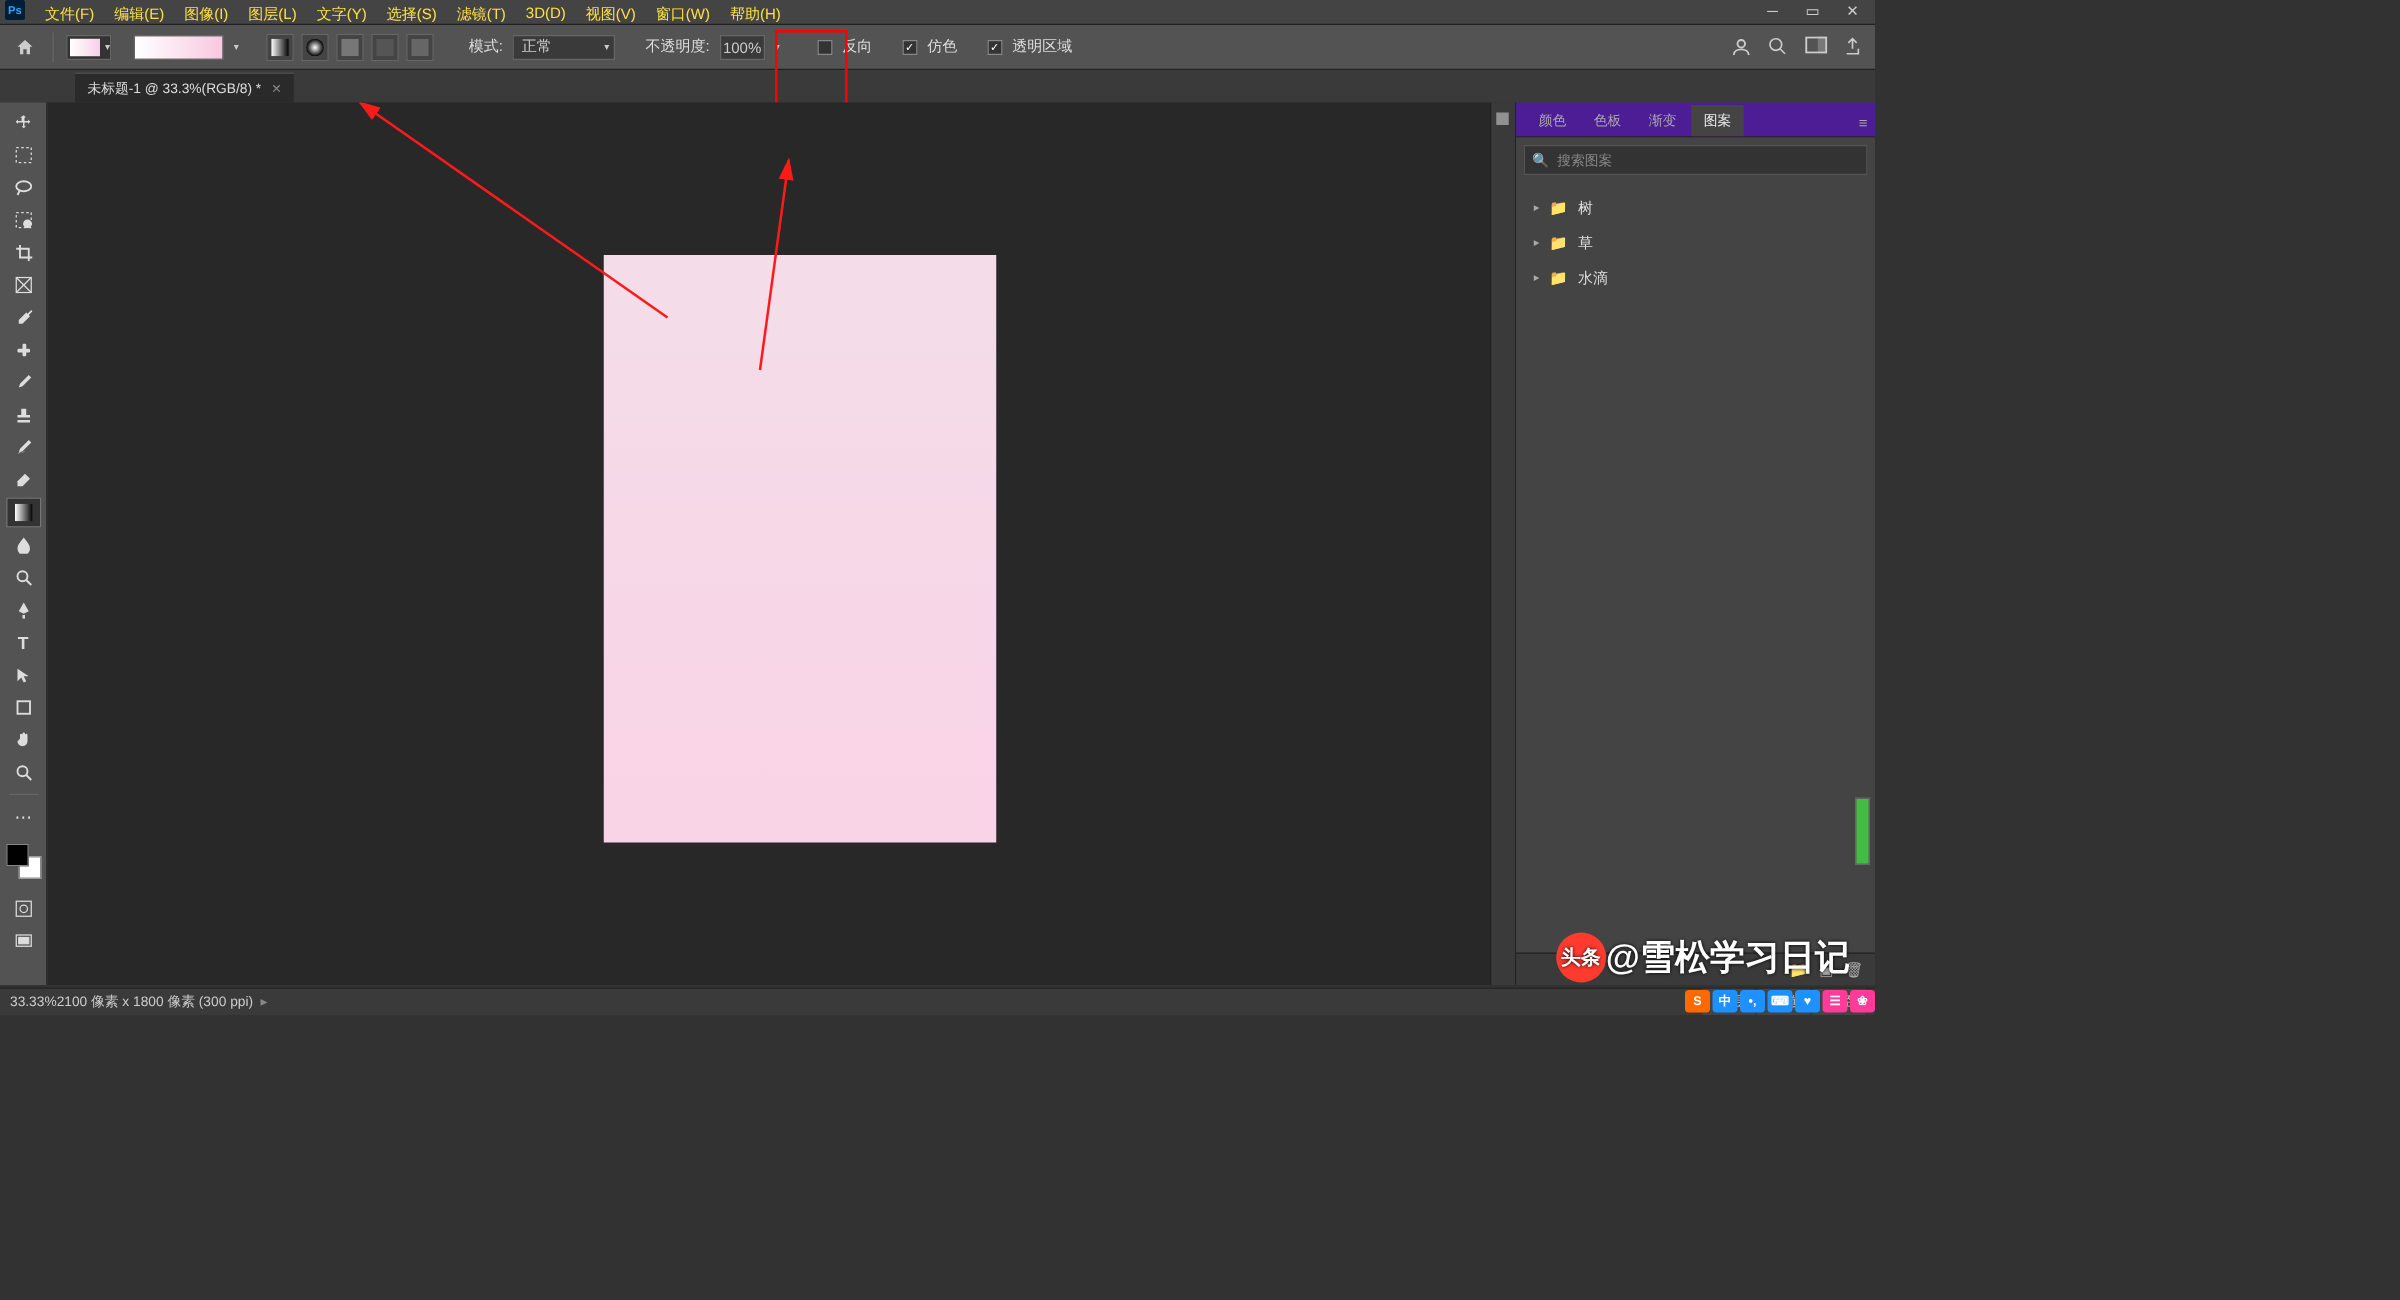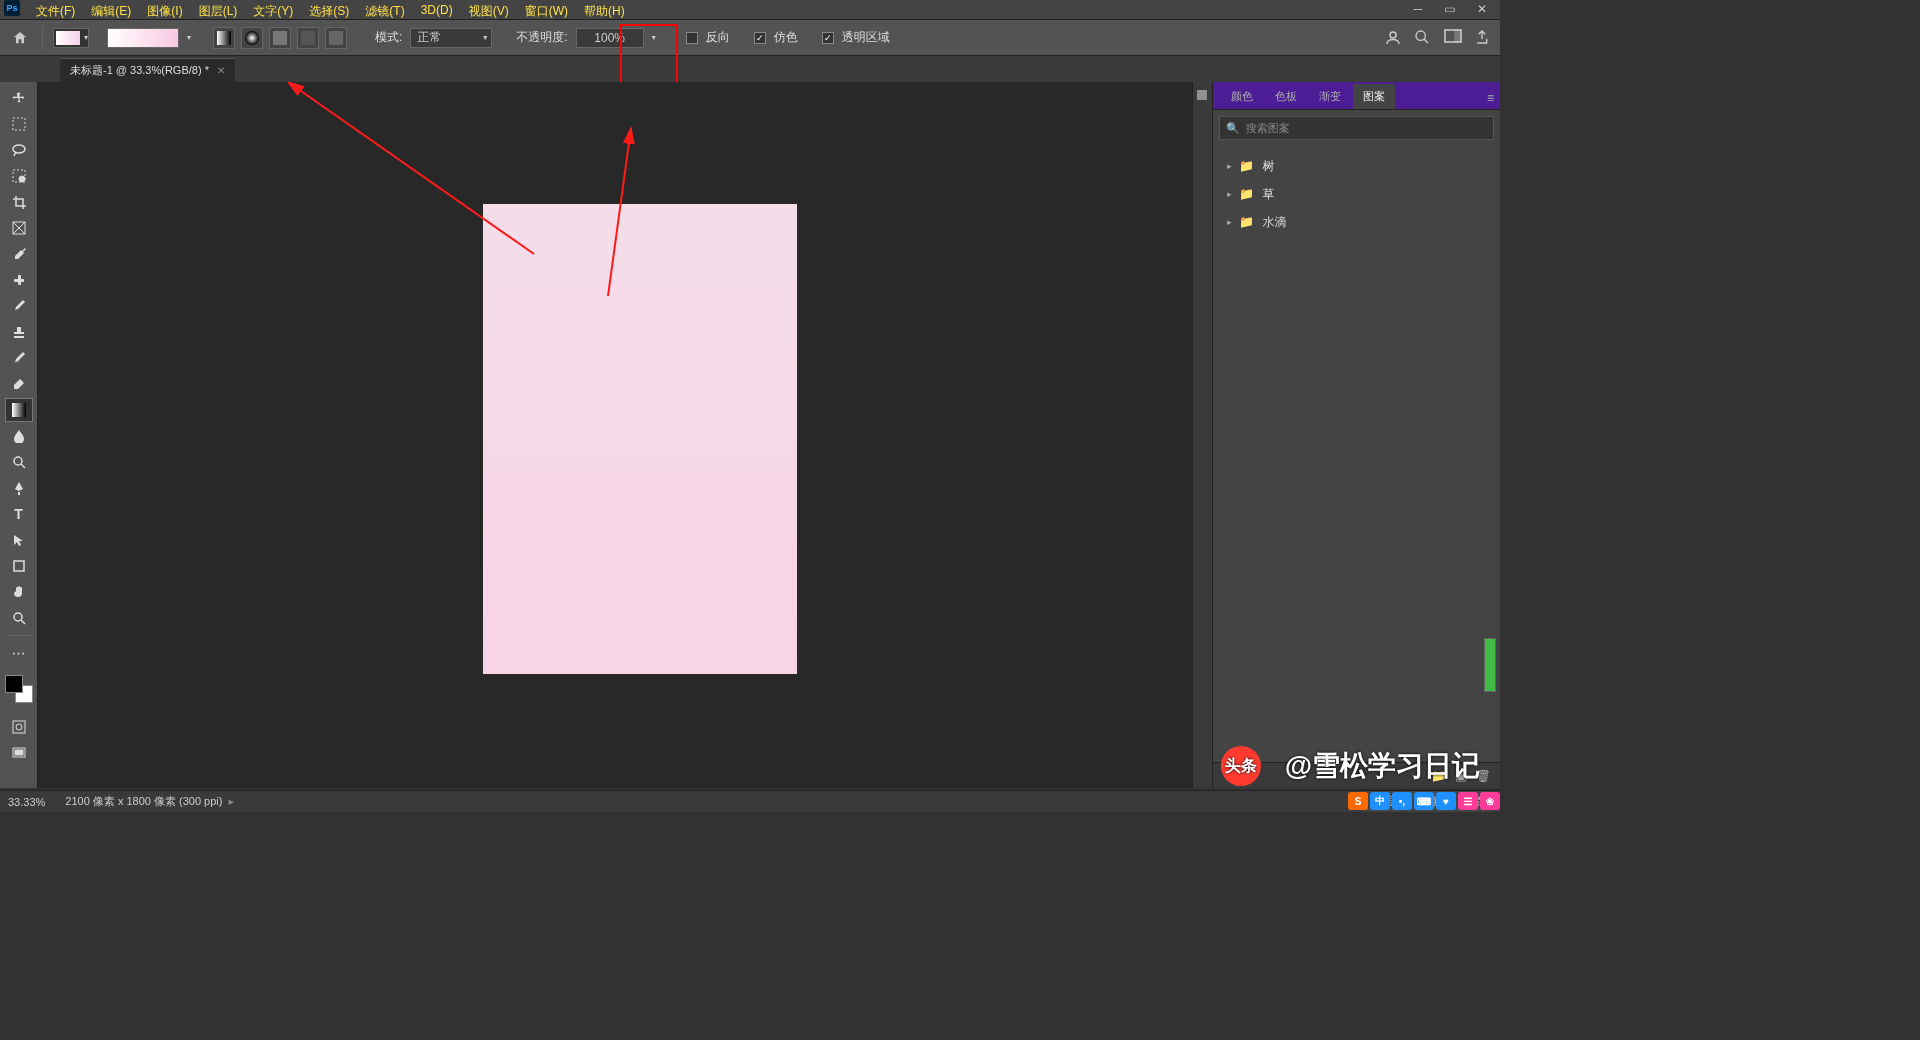--- a/index.html
+++ b/index.html
@@ -13,21 +13,21 @@
 .optionbar { background: #535353; height: 36px; display: flex; align-items: center; padding: 0 8px; gap: 6px; border-bottom: 1px solid #222; }
 .optionbar .home-icon { width: 24px; height: 24px; display: flex; align-items: center; justify-content: center; }
 .optionbar .swatch { width: 36px; height: 20px; background: #333; border: 1px solid #666; display: flex; align-items: center; }
 .optionbar .swatch .sw-inner { width: 24px; height: 14px; background: linear-gradient(90deg, #fff, #f8d0e8); margin: 0 2px; }
 .optionbar .dropdown-arrow { font-size: 8px; color: #ccc; margin-left: 2px; }
 .optionbar .grad-preview { width: 72px; height: 20px; background: linear-gradient(90deg, #fff, #f8c8e0); border: 1px solid #666; }
 .optionbar .grad-type-btn { width: 22px; height: 22px; border: 1px solid #666; background: #444; display: flex; align-items: center; justify-content: center; }
 .optionbar .label { color: #ddd; font-size: 12px; padding: 0 2px; }
 .optionbar .select-box { width: 82px; height: 20px; background: #3a3a3a; border: 1px solid #666; display: flex; align-items: center; padding: 0 6px; position: relative; }
 .optionbar .select-box .arr { position: absolute; right: 4px; font-size: 8px; }
-.optionbar .opacity-box { width: 68px; height: 20px; background: #3a3a3a; border: 1px solid #666; display: flex; align-items: center; justify-content: center; }
+.optionbar .opacity-box { width: 36px; height: 20px; background: #3a3a3a; border: 1px solid #666; display: flex; align-items: center; justify-content: center; }
 .optionbar .checkbox { width: 12px; height: 12px; border: 1px solid #888; background: #333; display: inline-flex; align-items: center; justify-content: center; font-size: 9px; color: #fff; }
 .optionbar .checkbox.checked::after { content: "✓"; }
 .optionbar .right-tools { margin-left: auto; display: flex; gap: 12px; align-items: center; }
 .optionbar .rt-icon { width: 18px; height: 18px; color: #ccc; }
 .red-box { position: absolute; border: 2px solid #ff0000; pointer-events: none; }
 
 .tabbar { background: #3a3a3a; height: 26px; display: flex; align-items: flex-end; padding-left: 60px; }
 .tabbar .doc-tab { background: #2a2a2a; height: 24px; padding: 4px 10px; display: flex; align-items: center; border-top: 1px solid #555; font-size: 11px; color: #ddd; }
 .tabbar .doc-tab .close { margin-left: 8px; font-size: 10px; color: #888; }
 
@@ -52,26 +52,26 @@
 .pattern-list { margin-top: 12px; }
 .pattern-item { height: 28px; display: flex; align-items: center; padding: 0 8px; gap: 8px; color: #ddd; font-size: 12px; }
 .pattern-item .chev { font-size: 9px; color: #aaa; }
 .pattern-item .folder { color: #ccc; }
 .panel-footer { height: 26px; border-top: 1px solid #222; display: flex; align-items: center; justify-content: flex-end; padding: 0 6px; background: #3a3a3a; }
 .panel-footer .pf-icon { width: 18px; height: 18px; margin: 0 2px; color: #aaa; display: flex; align-items: center; justify-content: center; font-size: 12px; }
 .panel-collapsed-strip { width: 20px; background: #3a3a3a; border-left: 1px solid #222; display: flex; flex-direction: column; align-items: center; padding-top: 6px; }
 .panel-collapsed-strip .strip-icon { width: 16px; height: 16px; margin-bottom: 6px; }
 
 .statusbar { position: absolute; bottom: 0; left: 0; right: 0; height: 22px; background: #3a3a3a; border-top: 1px solid #222; display: flex; align-items: center; padding: 0 8px; font-size: 11px; color: #ccc; }
-.statusbar .zoom { margin-right: 20px; }
+.statusbar .zoom { margin-right: 0; }
 .statusbar .right-tabs { margin-left: auto; display: flex; gap: 2px; }
 .statusbar .rtab { padding: 3px 10px; background: #444; font-size: 11px; }
 .level-meter { position: absolute; right: 4px; bottom: 120px; width: 12px; height: 54px; background: linear-gradient(180deg, #4b4 0%, #4b4 100%); border: 1px solid #666; }
 
-.watermark { position: absolute; right: 20px; bottom: 26px; display: flex; align-items: center; gap: 24px; color: #fff; font-size: 28px; font-weight: bold; text-shadow: 0 0 3px #000; }
+.watermark { position: absolute; right: 20px; bottom: 26px; display: flex; align-items: center; gap: 0; color: #fff; font-size: 28px; font-weight: bold; text-shadow: 0 0 3px #000; }
 .watermark .badge { width: 40px; height: 40px; border-radius: 50%; background: #ff3b30; color: #fff; display: flex; align-items: center; justify-content: center; font-size: 16px; }
 
 .ime-bar { position: absolute; bottom: 0; right: 0; height: 22px; display: flex; align-items: center; gap: 2px; z-index: 5; }
 .ime-bar .ime-btn { width: 20px; height: 18px; border-radius: 3px; display: flex; align-items: center; justify-content: center; font-size: 10px; font-weight: bold; color: #fff; }
 svg.arrow-svg { position: absolute; pointer-events: none; }
 </style>
 </head>
 <body>
 
 <div class="menubar">

